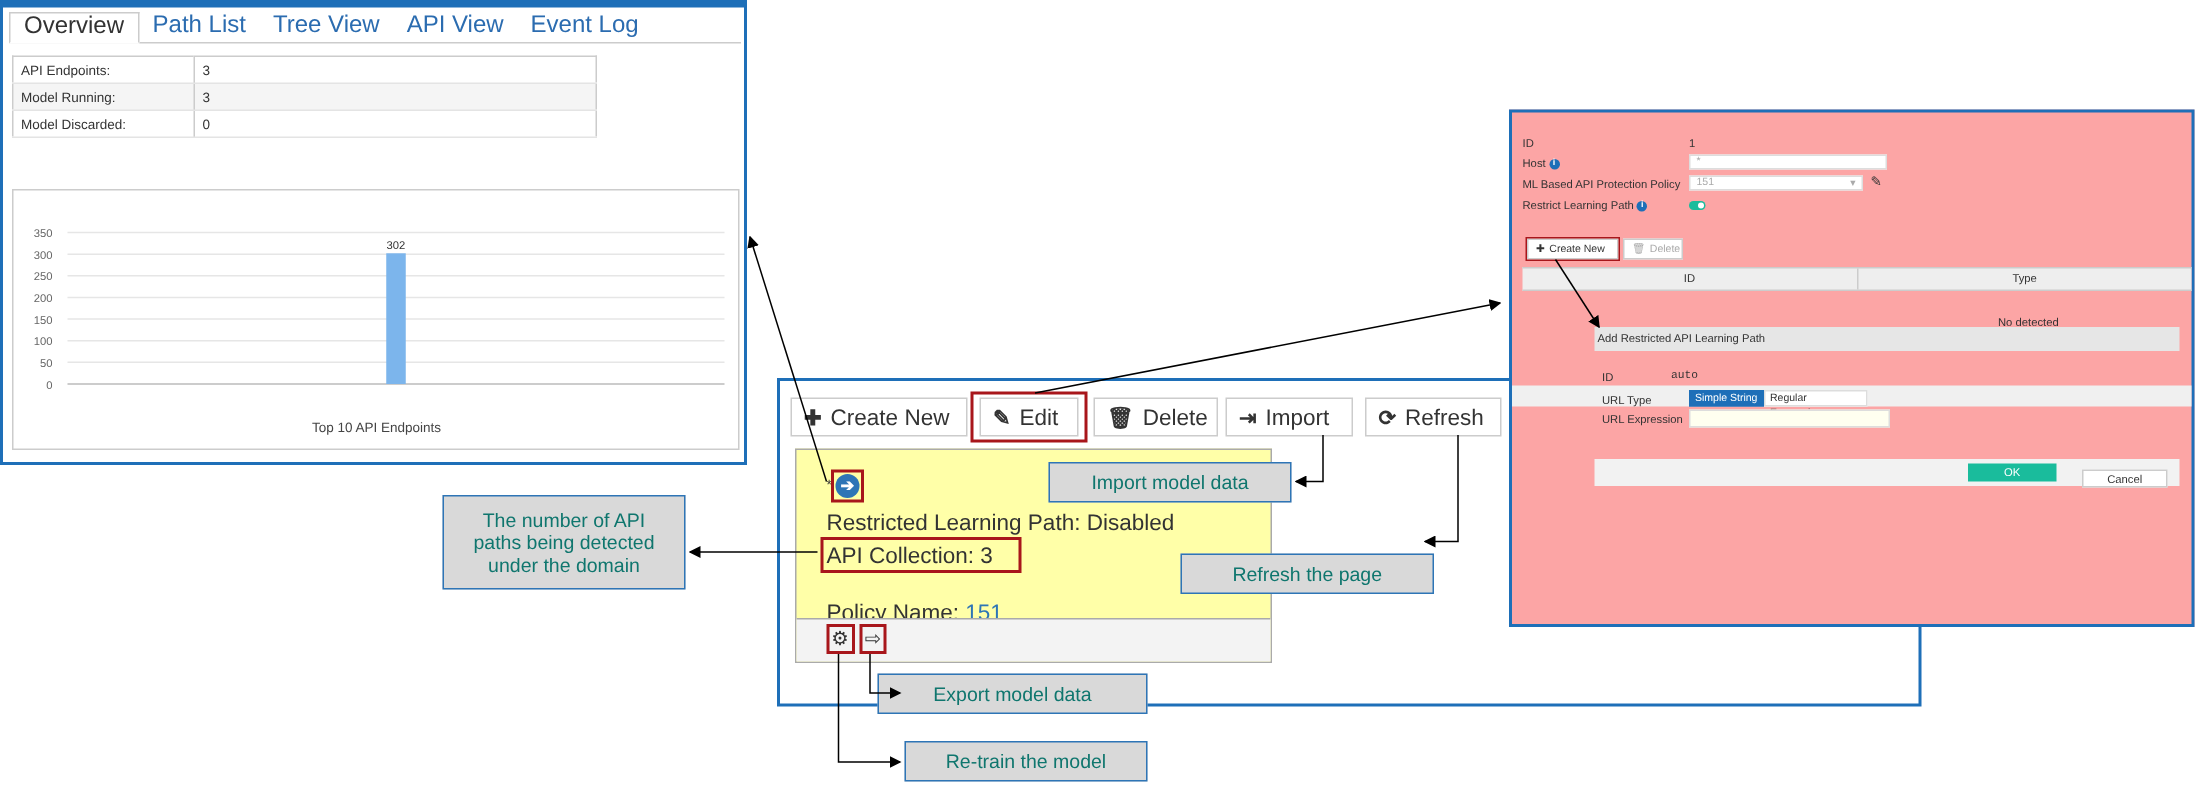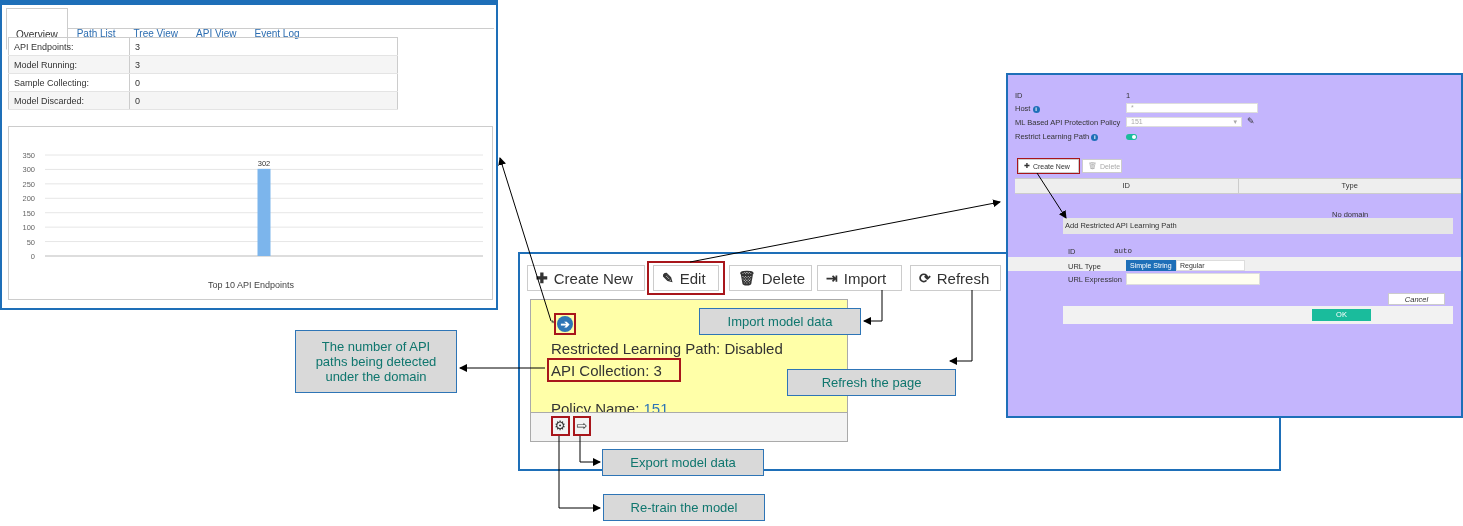--- a/index.html
+++ b/index.html
@@ -3,21 +3,21 @@
 <meta charset="utf-8">
 <style>
   html, body { margin:0; padding:0; }
   body { width:1463px; height:526px; position:relative; background:#fff; overflow:hidden;
          font-family:"Liberation Sans", sans-serif; color:#333; }
   .abs { position:absolute; }
 
   
   #left-panel { left:0; top:0; width:498px; height:310px; border:2px solid #1e6fb8; border-top:5px solid #1e6fb8; box-sizing:border-box; background:#fff; }
   .tabs { position:absolute; left:4px; top:3px; height:20px; display:flex; border-bottom:1px solid #ccc; width:488px; }
-  .tab { font-size:10px; padding:20px 9px; color:#2b6cb0; cursor:pointer; }
+  .tab { font-size:16px; padding:0 9px; color:#2b6cb0; cursor:pointer; }
   .tab.active { color:#333; border:1px solid #ccc; border-bottom:1px solid #fff; background:#fff; margin-bottom:-1px; }
   .stats { position:absolute; left:6px; top:32px; width:390px; border:1px solid #ccc; border-collapse:collapse; font-size:9px; }
   .stats td { height:17px; padding:0 5px; border-bottom:1px solid #e4e4e4; }
   .stats tr:nth-child(even) td { background:#f5f5f5; }
   .stats td:first-child { width:110px; border-right:1px solid #ccc; }
   #chart-box { position:absolute; left:6px; top:121px; width:485px; height:174px; border:1px solid #ccc; box-sizing:border-box; }
 
   
   #center-panel { left:518px; top:252px; width:763px; height:219px; border:2px solid #1e6fb8; box-sizing:border-box; }
   .tb-btn { position:absolute; top:11px; height:26px; border:1px solid #ccc; background:#fff; font-size:15px; color:#333;
@@ -25,36 +25,36 @@
   .tb-btn .ic { font-weight:bold; font-size:14px; }
   .card { position:absolute; left:10px; top:45px; width:318px; height:143px; border:1px solid #aaa; background:#ffffa8; box-sizing:border-box; }
   .card-footer { position:absolute; left:0; bottom:0; width:100%; height:28px; background:#f3f3f3; border-top:1px solid #aaa; }
   .card-line { position:absolute; left:20px; font-size:15px; color:#333; }
   .redbox { border:2px solid #a8161b; box-sizing:border-box; position:absolute; }
 
   
   .callout { background:#d9d9d9; border:1px solid #2e75b6; font-size:13px; color:#0f766e; display:flex; align-items:center; justify-content:center; text-align:center; box-sizing:border-box; }
 
   
-  #right-panel { left:1006px; top:73px; width:457px; height:345px; border:2px solid #1e6fb8; box-sizing:border-box; background:#c4b5fd; font-size:7.5px; color:#333; }
+  #right-panel { left:1006px; top:73px; width:457px; height:345px; border:2px solid #1e6fb8; box-sizing:border-box; background:#fca5a5; font-size:7.5px; color:#333; }
   .rp-row { position:absolute; left:7px; }
   .rp-val { position:absolute; left:118px; }
   .rp-input { position:absolute; left:118px; width:132px; height:10px; border:1px solid #ddd; background:#fff; color:#aaa; font-size:7px; padding-left:4px; box-sizing:border-box; }
   .info-dot { display:inline-block; width:7px; height:7px; border-radius:50%; background:#1e6fb8; color:#fff; font-size:6px; text-align:center; line-height:7px; vertical-align:middle; font-weight:bold; }
   .toggle { position:absolute; left:118px; top:59px; width:11px; height:6px; border-radius:3px; background:#1abc9c; }
   .toggle::after { content:""; position:absolute; right:1px; top:1px; width:4px; height:4px; border-radius:50%; background:#fff; }
   .small-btn { position:absolute; top:84px; height:14px; border:1px solid #ccc; background:#fff; font-size:7px; display:flex; align-items:center; gap:3px; padding:0 5px; box-sizing:border-box; }
   .grid-head { position:absolute; left:7px; top:103px; width:446px; height:14px; background:#eee; border-top:1px solid #ccc; border-bottom:1px solid #ccc; display:flex; }
   .grid-head div { flex:1; text-align:center; line-height:13px; }
   .grid-head div:first-child { border-right:1px solid #ccc; }
   .dialog-title { position:absolute; left:55px; top:143px; width:390px; height:16px; background:#e6e6e6; line-height:16px; padding-left:2px; box-sizing:border-box; }
   .seg { position:absolute; top:185px; height:11px; font-size:7px; line-height:10px; padding:0 3px; box-sizing:border-box; border:1px solid #ddd; }
   .dialog-footer { position:absolute; left:55px; top:231px; width:390px; height:18px; background:#f2f2f2; }
   .ok-btn { position:absolute; left:304px; top:234px; width:59px; height:12px; background:#1abc9c; color:#fff; text-align:center; line-height:12px; }
-  .cancel-btn { position:absolute; left:380px; top:218px; width:57px; height:12px; background:#fff; border:1px solid #ccc; text-align:center; line-height:11px; box-sizing:border-box;font-style:italic; }
+  .cancel-btn { position:absolute; left:380px; top:238px; width:57px; height:12px; background:#fff; border:1px solid #ccc; text-align:center; line-height:11px; box-sizing:border-box; }
 
   svg.overlay { position:absolute; left:0; top:0; pointer-events:none; }
 </style>
 </head>
 <body>
 
 <div id="left-panel" class="abs">
   <div class="tabs">
     <div class="tab active">Overview</div>
     <div class="tab">Path List</div>
@@ -64,24 +64,20 @@
   </div>
   <table class="stats">
     <tbody>
         <tr>
           <td>API Endpoints:</td>
           <td>3</td>
         </tr>
     <tr>
           <td>Model Running:</td>
           <td>3</td>
-        </tr>
-    <tr>
-          <td>Sample Collecting:</td>
-          <td>0</td>
         </tr>
     <tr>
           <td>Model Discarded:</td>
           <td>0</td>
         </tr>
   </tbody>
     </table>
   <div id="chart-box">
     <svg id="chart-svg" width="483" height="172">
       <g id="chart-grid">
@@ -151,21 +147,21 @@
       <div class="redbox" style="left:20px;top:3px;width:19px;height:20px;"></div>
       <div class="abs" style="left:43px;top:4px;width:16px;height:18px;font-size:13px;line-height:18px;text-align:center;">⇨</div>
       <div class="redbox" style="left:42px;top:3px;width:18px;height:20px;"></div>
     </div>
   </div>
 </div>
 
 <div class="abs callout" style="left:699px;top:308px;width:162px;height:27px;">Import model data</div>
 <div class="abs callout" style="left:787px;top:369px;width:169px;height:27px;">Refresh the page</div>
 <div class="abs callout" style="left:295px;top:330px;width:162px;height:63px;padding:0 14px;">The number of API paths being detected under the domain</div>
-<div class="abs callout" style="left:602px;top:449px;width:162px;height:27px;">Export model data</div>
+<div class="abs callout" style="left:585px;top:449px;width:180px;height:27px;">Export model data</div>
 <div class="abs callout" style="left:603px;top:494px;width:162px;height:27px;">Re-train the model</div>
 
 <div id="right-panel" class="abs">
   <div class="rp-row" style="top:16px;">ID</div>
   <div class="rp-val" style="top:16px;">1</div>
   <div class="rp-row" style="top:29px;"><span>Host</span> <span class="info-dot">i</span></div>
   <div class="rp-input" style="top:28px;">*</div>
   <div class="rp-row" style="top:43px;">ML Based API Protection Policy</div>
   <div class="rp-input" style="top:42px;width:116px;"><span>151</span><span style="position:absolute;right:4px;">▾</span></div>
   <div class="abs" style="left:239px;top:41px;font-size:9px;">✎</div>
@@ -179,21 +175,21 @@
   <div class="redbox" style="left:9px;top:83px;width:63px;height:16px;border-width:1.5px;"></div>
   <div class="small-btn" style="left:74px;width:40px;color:#aaa;">
       <span>🗑</span>
       <span>Delete</span>
     </div>
 
   <div class="grid-head">
     <div>ID</div>
     <div>Type</div>
   </div>
-  <div class="abs" style="left:324px;top:135px;">No domain</div>
+  <div class="abs" style="left:324px;top:135px;">No detected</div>
 
   <div class="dialog-title">Add Restricted API Learning Path</div>
   <div class="abs" style="left:0;top:182px;width:453px;height:14px;background:#f0f0f0;z-index:0;"></div>
   <div class="abs" style="left:60px;top:172px;">ID</div>
   <div class="abs" style="left:106px;top:172px;font-family:Liberation Mono, monospace;">auto</div>
   <div class="abs" style="left:60px;top:187px;">URL Type</div>
   <div class="seg" style="left:118px;width:50px;background:#1e6fb8;color:#fff;border-color:#1e6fb8;">Simple String</div>
   <div class="seg" style="left:168px;width:69px;background:#fff;">Regular Expression</div>
   <div class="abs" style="left:60px;top:200px;">URL Expression</div>
   <div class="abs" style="left:118px;top:198px;width:134px;height:12px;background:#fffff0;border:1px solid #ddd;box-sizing:border-box;"></div>

